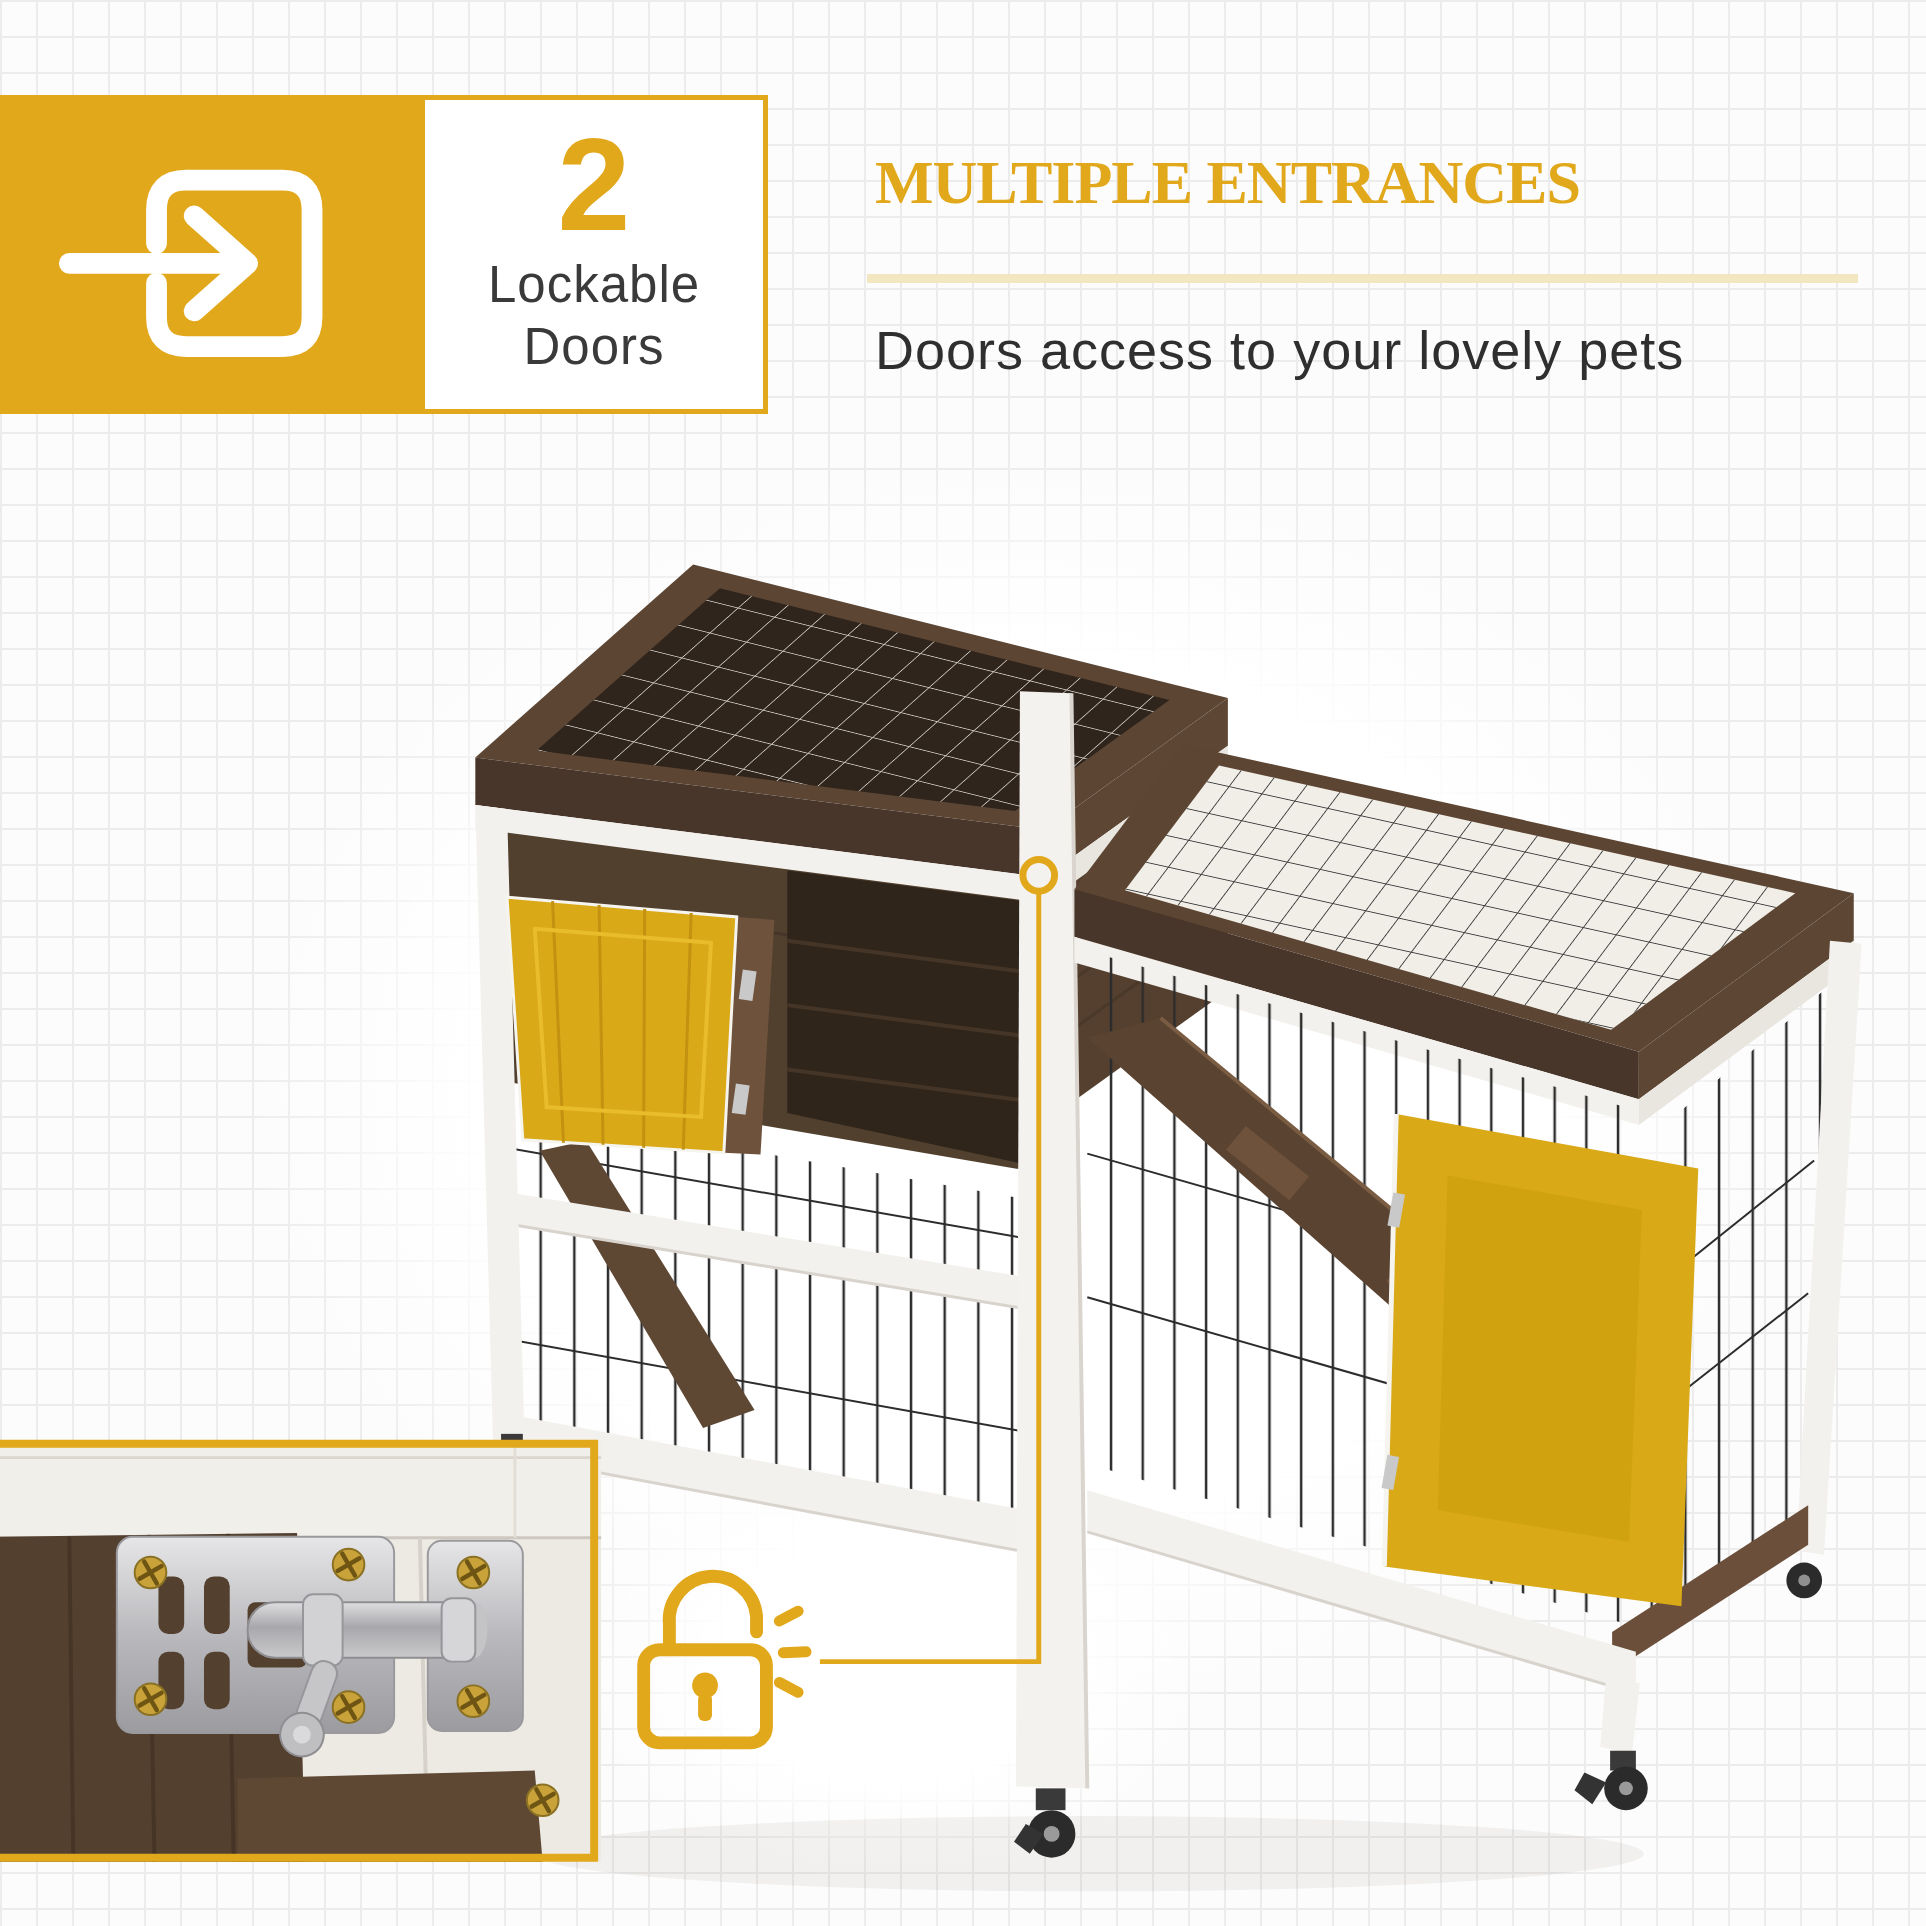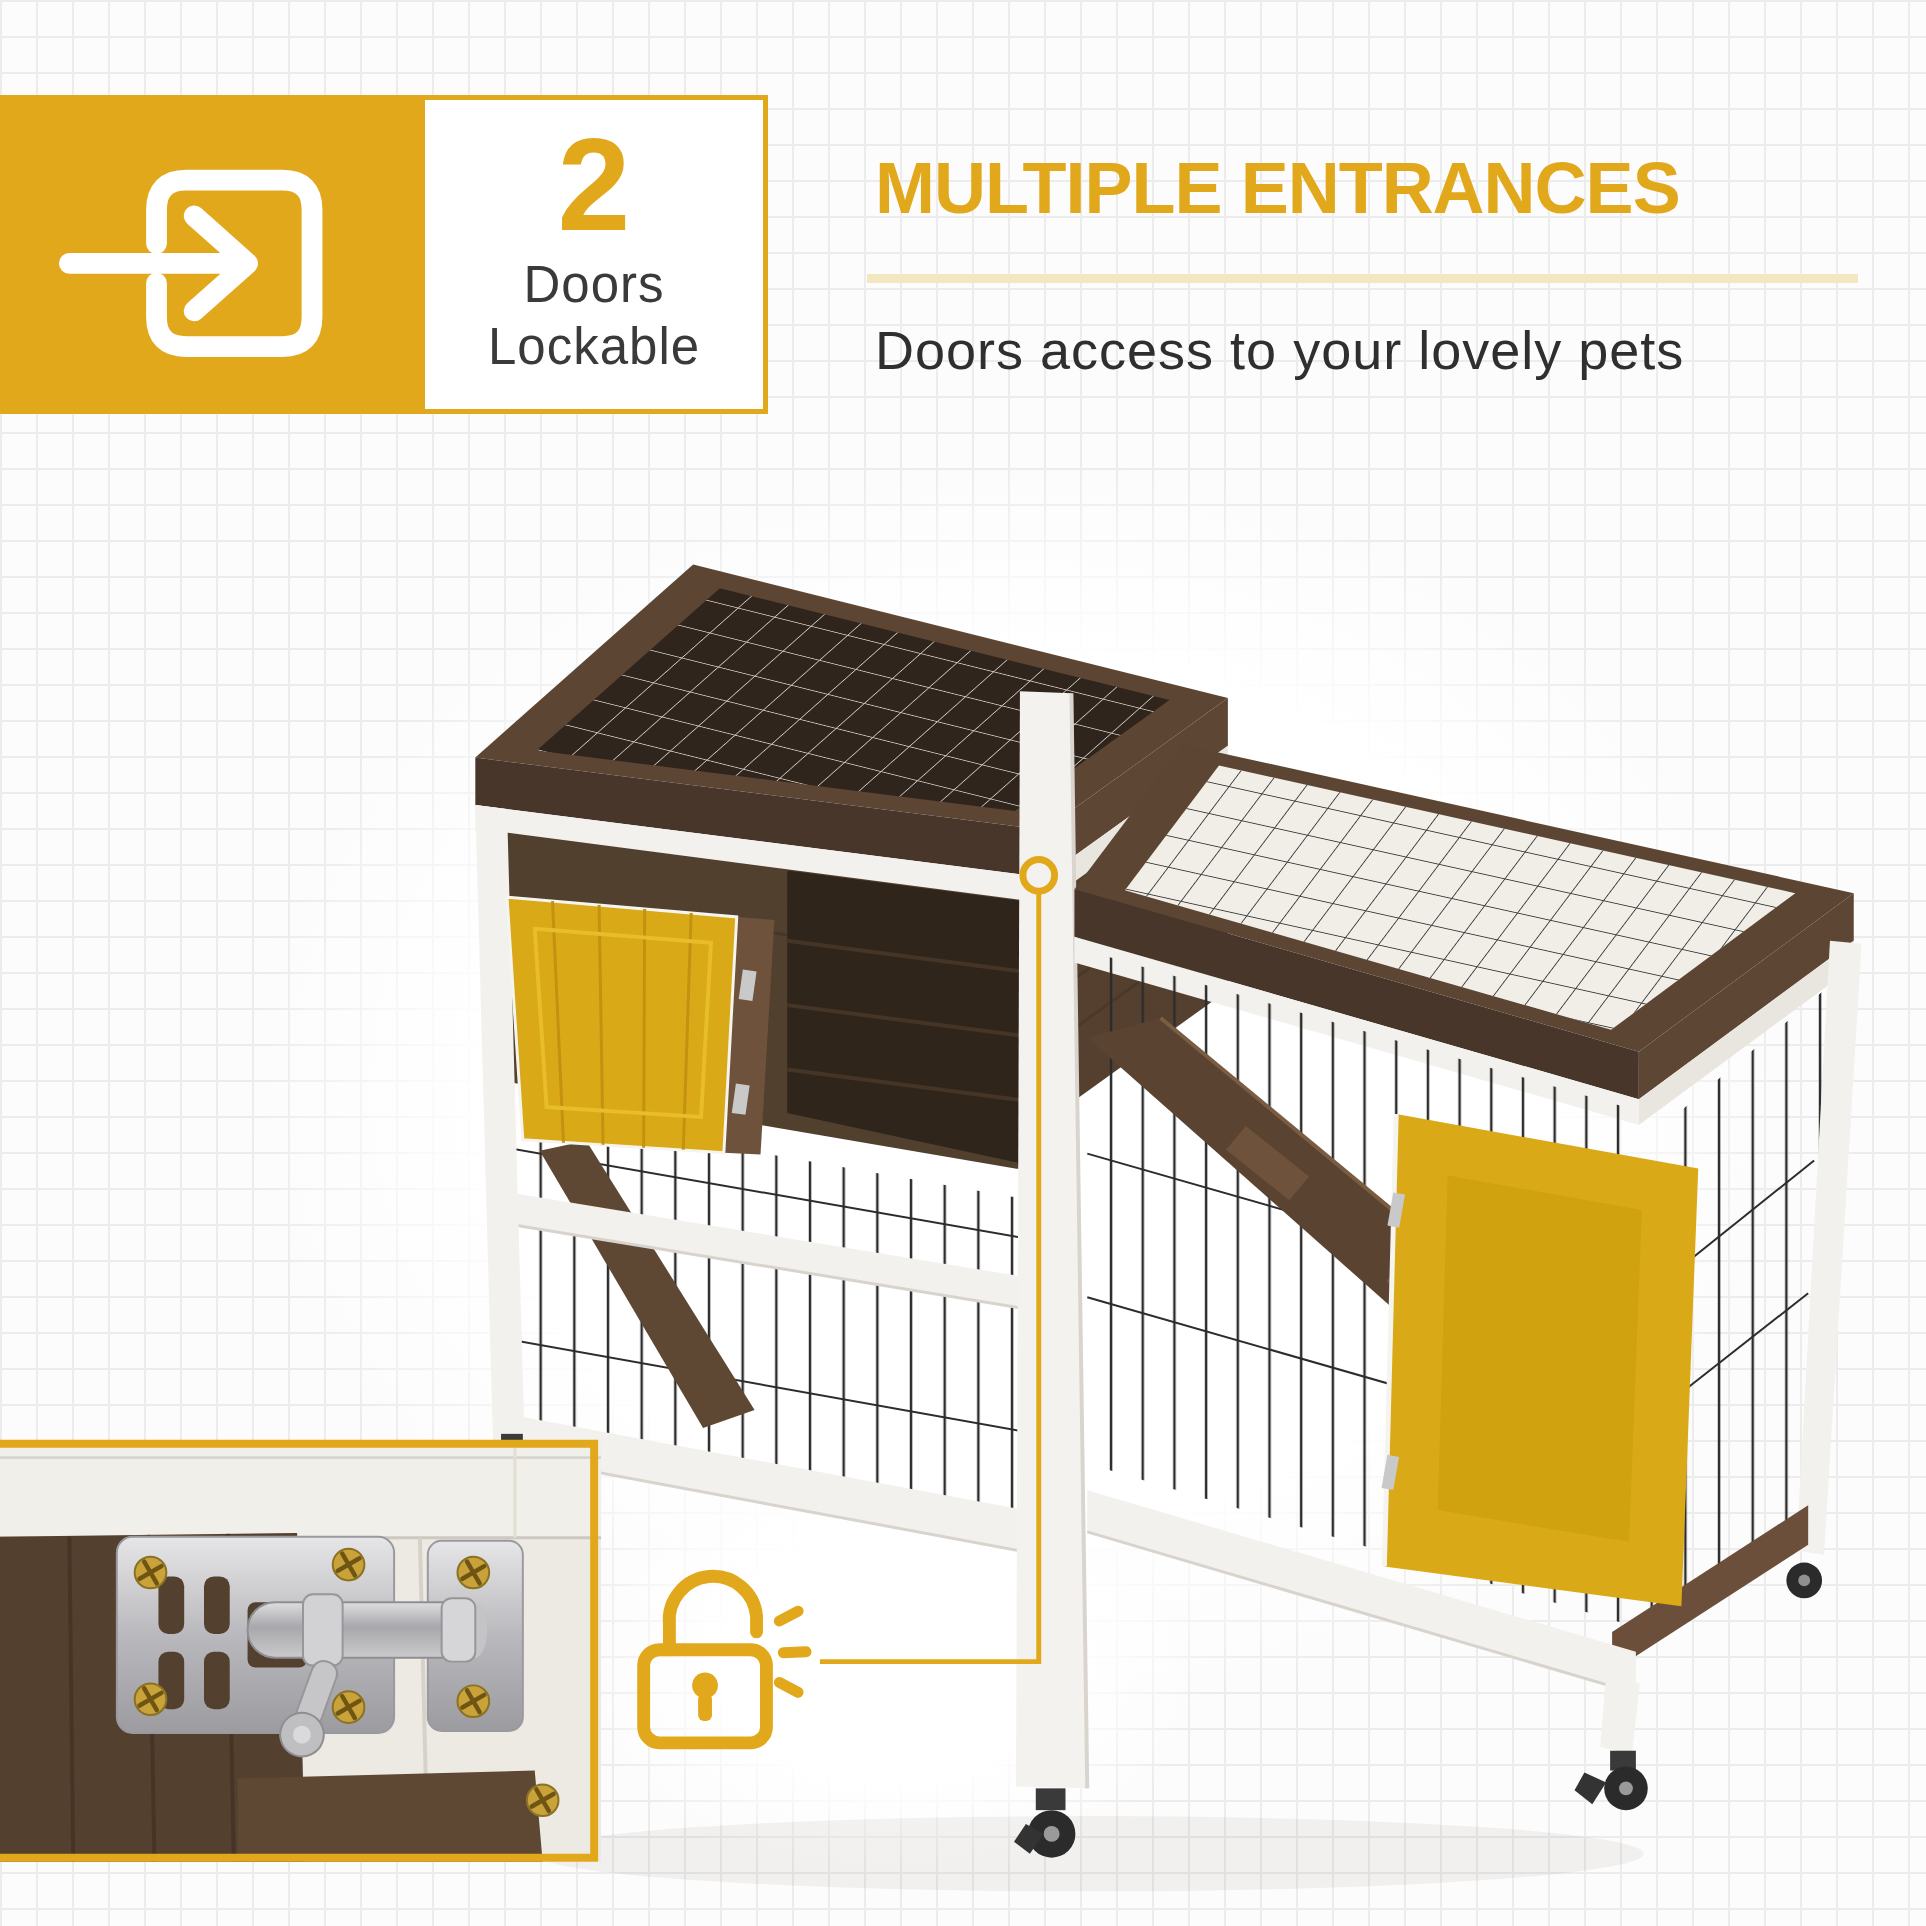--- a/index.html
+++ b/index.html
@@ -30,22 +30,23 @@
   }
   .badge-text-block{
     position:absolute;left:420px;top:95px;width:348px;height:319px;
     background:#ffffff;border:5px solid var(--accent-gold);box-sizing:border-box;
     text-align:center;
   }
   .badge-count{margin-top:16px;font-size:131px;line-height:1.05;font-weight:700;color:var(--accent-gold);}
   .badge-label{font-size:51px;line-height:1.22;color:#3A3A3A;letter-spacing:1px;font-weight:400;}
   .headline{
     position:absolute;left:875px;top:147px;width:1010px;
-    font-size:72px;font-weight:700;letter-spacing:-1px;color:var(--accent-gold);
+    font-size:62px;font-weight:700;letter-spacing:-1px;color:var(--accent-gold);
     white-space:nowrap;
+    font-family:Liberation Serif, serif;
   }
   .underline{
     position:absolute;left:867px;top:274px;width:991px;height:9px;
     background:var(--pale-underline);
   }
   .subtitle{
     position:absolute;left:875px;top:319px;
     font-size:54px;font-weight:400;letter-spacing:1px;color:var(--text-dark);
     white-space:nowrap;
   }
@@ -62,22 +63,22 @@
 <div class="badge-icon-block">
   <svg viewBox="0 0 424 322" width="420" height="319">
     <path d="M158,150 V116 Q158,86 188,86 H285 Q315,86 315,116 V224 Q315,254 285,254 H188 Q158,254 158,224 V190" fill="none" stroke="#ffffff" stroke-width="21" stroke-linecap="round" stroke-linejoin="round"></path>
     <line x1="70" y1="170" x2="244" y2="170" stroke="#ffffff" stroke-width="21" stroke-linecap="round"></line>
     <path d="M196,122 L250,170 L196,218" fill="none" stroke="#ffffff" stroke-width="21" stroke-linecap="round" stroke-linejoin="round"></path>
   </svg>
 </div>
 
 <div class="badge-text-block">
   <div class="badge-count">2</div>
+  <div class="badge-label">Lockable</div>
   <div class="badge-label">Doors</div>
-  <div class="badge-label">Lockable</div>
 </div>
 
 <div class="headline">MULTIPLE ENTRANCES</div>
 <div class="underline"></div>
 <div class="subtitle">Doors access to your lovely pets</div>
 
 <svg class="scene" viewBox="0 0 1946 1946">
   <defs>
     <pattern id="meshL" width="38" height="38" patternUnits="userSpaceOnUse" patternTransform="matrix(0.97,0.242,-0.748,0.663,700,570)">
       <path d="M0,0 H38 M0,0 V38" stroke="#C9C4BC" stroke-width="2" fill="none"></path>

